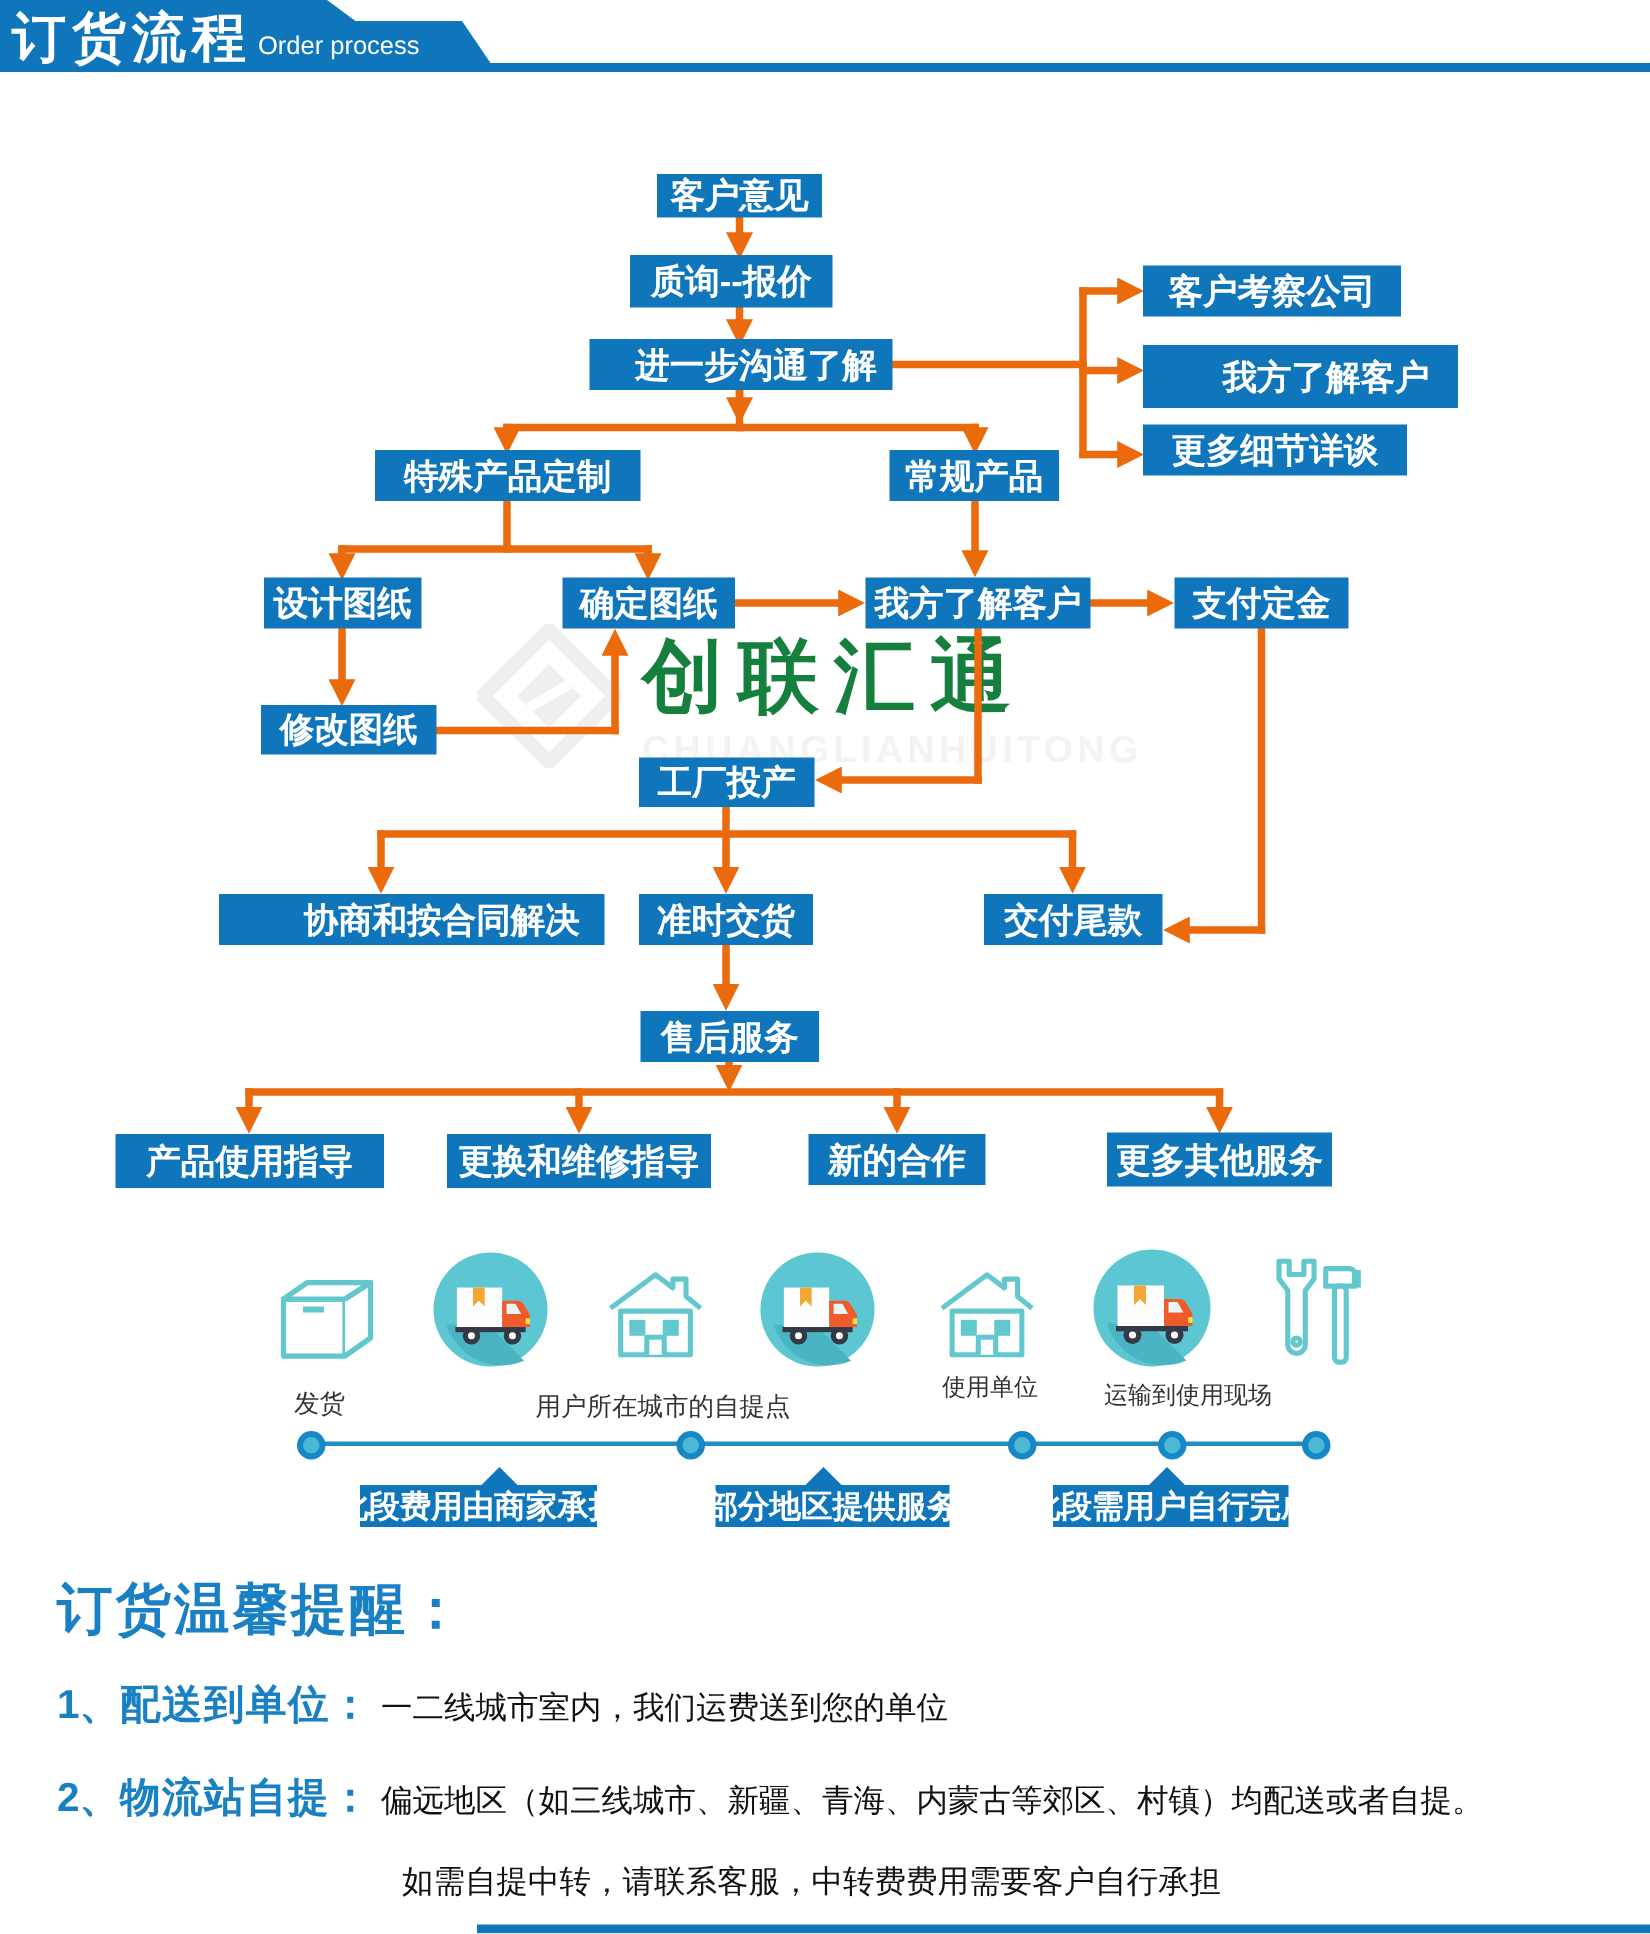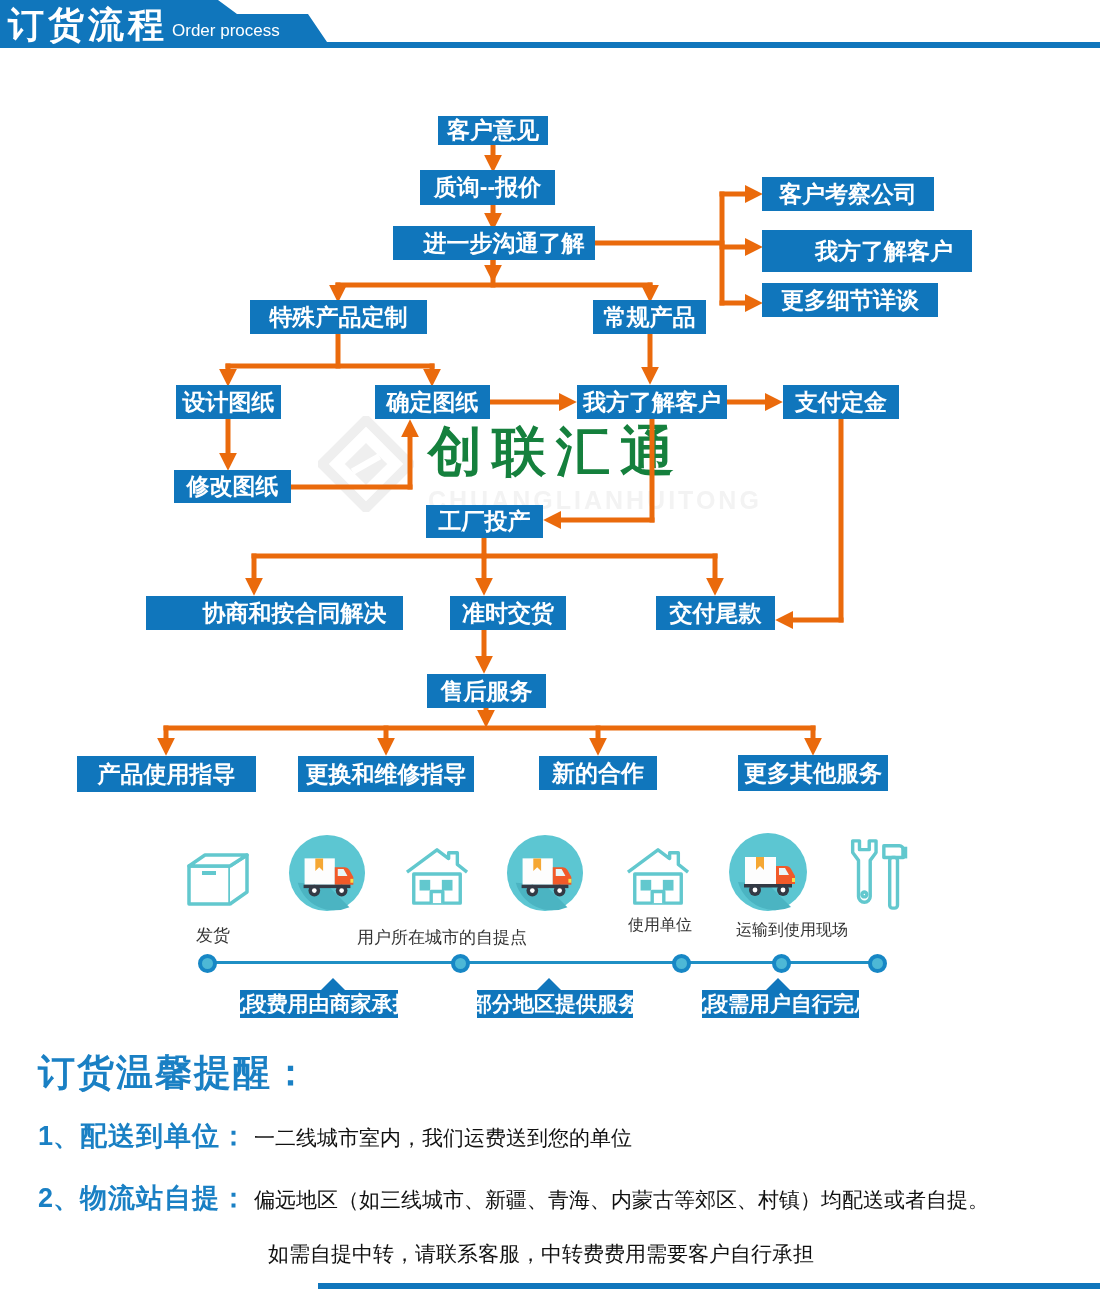--- a/index.html
+++ b/index.html
@@ -117,21 +117,21 @@
       <div class="flow-node" style="left: 762px; top: 283px; width: 176px; height: 34px;">更多细节详谈</div>
       <div class="flow-node" style="left: 250px; top: 300px; width: 177px; height: 34px;">特殊产品定制</div>
       <div class="flow-node" style="left: 593px; top: 300px; width: 113px; height: 34px;">常规产品</div>
       <div class="flow-node" style="left: 176px; top: 385px; width: 105px; height: 34px;">设计图纸</div>
       <div class="flow-node" style="left: 375px; top: 385px; width: 115px; height: 34px;">确定图纸</div>
       <div class="flow-node" style="left: 577px; top: 385px; width: 150px; height: 34px;">我方了解客户</div>
       <div class="flow-node" style="left: 783px; top: 385px; width: 116px; height: 34px;">支付定金</div>
       <div class="flow-node" style="left: 174px; top: 470px; width: 117px; height: 33px;">修改图纸</div>
       <div class="flow-node" style="left: 426px; top: 505px; width: 117px; height: 33px;">工厂投产</div>
       <div class="flow-node" style="left: 146px; top: 596px; width: 217px; height: 34px; padding-left: 40px;">协商和按合同解决</div>
-      <div class="flow-node" style="left: 426px; top: 596px; width: 116px; height: 34px; margin-left: 24px;">准时交货</div>
+      <div class="flow-node" style="left: 426px; top: 596px; width: 116px; height: 34px;">准时交货</div>
       <div class="flow-node" style="left: 656px; top: 596px; width: 119px; height: 34px;">交付尾款</div>
       <div class="flow-node" style="left: 427px; top: 674px; width: 119px; height: 34px;">售后服务</div>
       <div class="flow-node" style="left: 77px; top: 756px; width: 179px; height: 36px;">产品使用指导</div>
       <div class="flow-node" style="left: 298px; top: 756px; width: 176px; height: 36px;">更换和维修指导</div>
       <div class="flow-node" style="left: 539px; top: 756px; width: 118px; height: 34px;">新的合作</div>
       <div class="flow-node" style="left: 738px; top: 755px; width: 150px; height: 36px;">更多其他服务</div>
     </div>
 
   <svg class="icon" style="left:183px;top:842px" width="70" height="68" viewBox="0 0 70 68" fill="#fff" stroke="#62c8ce" stroke-width="3.5" stroke-linejoin="round">
     <path d="M6,24 L47,24 L47,62 L6,62 Z"></path>

